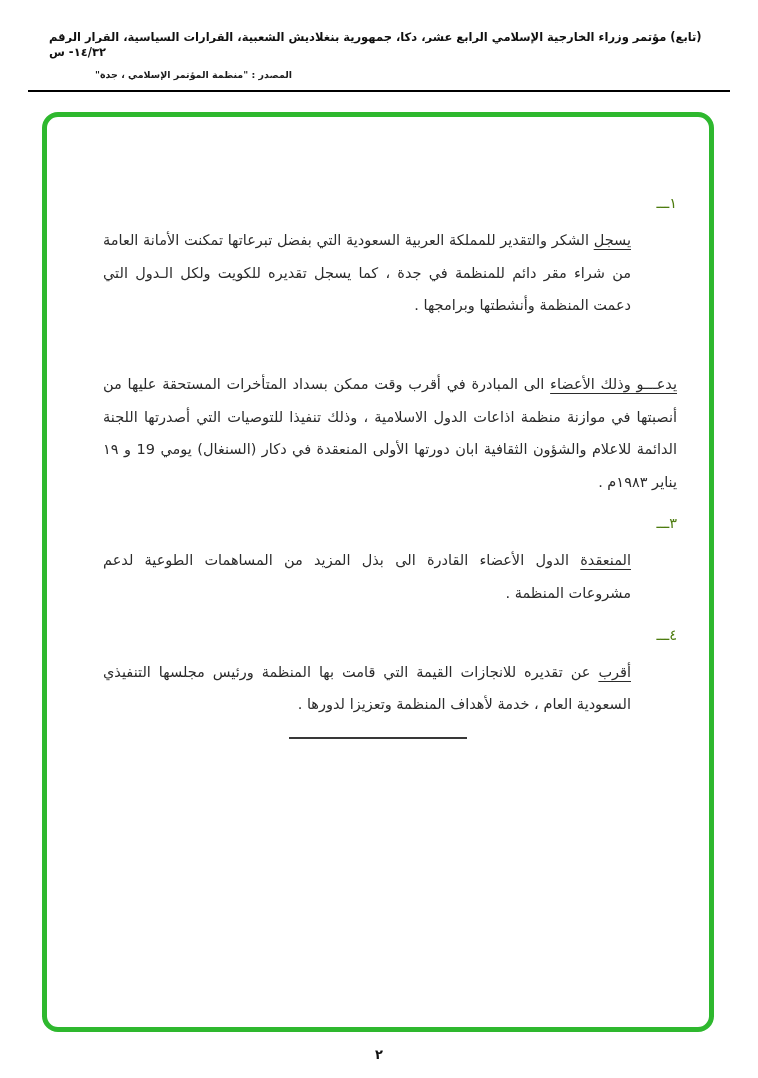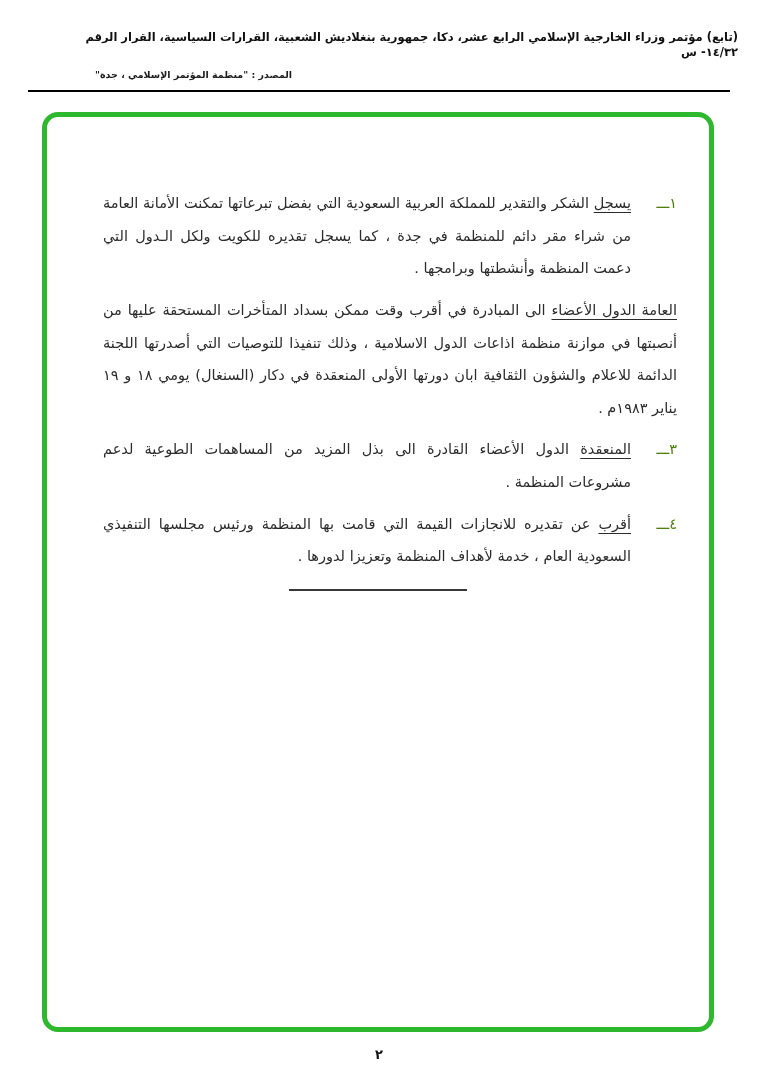--- a/index.html
+++ b/index.html
@@ -8,21 +8,21 @@
     width: 758px;
     height: 1078px;
     background: #ffffff;
     font-family: "DejaVu Sans", sans-serif;
     position: relative;
     overflow: hidden;
   }
   .sheet { position: absolute; inset: 0; }
 
   
-  .hdr { direction: rtl; text-align: right; padding-top: 30px; margin-left: 29px; }
+  .hdr { direction: rtl; text-align: left; padding-top: 30px; margin-left: 29px; }
   .hdr-title {
     font-size: 11.5px;
     font-weight: bold;
     color: #101010;
     padding: 0 20px;
     line-height: 1.3;
   }
   .hdr-source {
     direction: rtl;
     width: max-content;
@@ -59,21 +59,21 @@
     color: #2b2b2b;
     text-align: justify;
     line-height: 2.25;
   }
   .res-item { display: flex; margin-bottom: 9px; }
   .res-marker {
     flex: 0 0 46px;
     letter-spacing: 1px;
     color: #4d7c0f;
   }
-  .res-text { flex: 1; }
+  .res-text { flex: 1; margin-top: 37px; }
   .lead {
     text-decoration: underline;
     text-decoration-thickness: 1px;
     text-underline-offset: 4px;
   }
 
   .end-rule {
     width: 178px;
     height: 2px;
     background: #383838;
@@ -106,21 +106,21 @@
   <div class="hdr-rule"></div>
 
   <div class="frame">
     <ol class="resolutions" id="resolution-list">
   <li class="res-item">
     <span class="res-marker">١ـــ</span>
     <span class="res-text"><span class="lead">يسجل</span><span class="rest"> الشكر والتقدير للمملكة العربية السعودية التي بفضل تبرعاتها تمكنت الأمانة العامة من شراء مقر دائم للمنظمة في جدة ، كما يسجل تقديره للكويت ولكل الـدول التي دعمت المنظمة وأنشطتها وبرامجها .</span></span>
   </li>
 
   <li class="res-item">
-    <span class="res-text"><span class="lead">العامة الدول الأعضاء</span><span class="rest"> الى المبادرة في أقرب وقت ممكن بسداد المتأخرات المستحقة عليها من أنصبتها في موازنة منظمة اذاعات الدول الاسلامية ، وذلك تنفيذا للتوصيات التي أصدرتها اللجنة الدائمة للاعلام والشؤون الثقافية ابان دورتها الأولى المنعقدة في دكار (السنغال) يومي ١٨ و ١٩ يناير ١٩٨٣م .</span></span>
+    <span class="res-text"><span class="lead">يدعـــو وذلك الأعضاء</span><span class="rest"> الى المبادرة في أقرب وقت ممكن بسداد المتأخرات المستحقة عليها من أنصبتها في موازنة منظمة اذاعات الدول الاسلامية ، وذلك تنفيذا للتوصيات التي أصدرتها اللجنة الدائمة للاعلام والشؤون الثقافية ابان دورتها الأولى المنعقدة في دكار (السنغال) يومي 19 و ١٩ يناير ١٩٨٣م .</span></span>
   </li>
 
   <li class="res-item">
     <span class="res-marker">٣ـــ</span>
     <span class="res-text"><span class="lead">المنعقدة</span><span class="rest"> الدول الأعضاء القادرة الى بذل المزيد من المساهمات الطوعية لدعم مشروعات المنظمة .</span></span>
   </li>
 
   <li class="res-item">
     <span class="res-marker">٤ـــ</span>
     <span class="res-text"><span class="lead">أقرب</span><span class="rest"> عن تقديره للانجازات القيمة التي قامت بها المنظمة ورئيس مجلسها التنفيذي السعودية العام ، خدمة لأهداف المنظمة وتعزيزا لدورها .</span></span>

